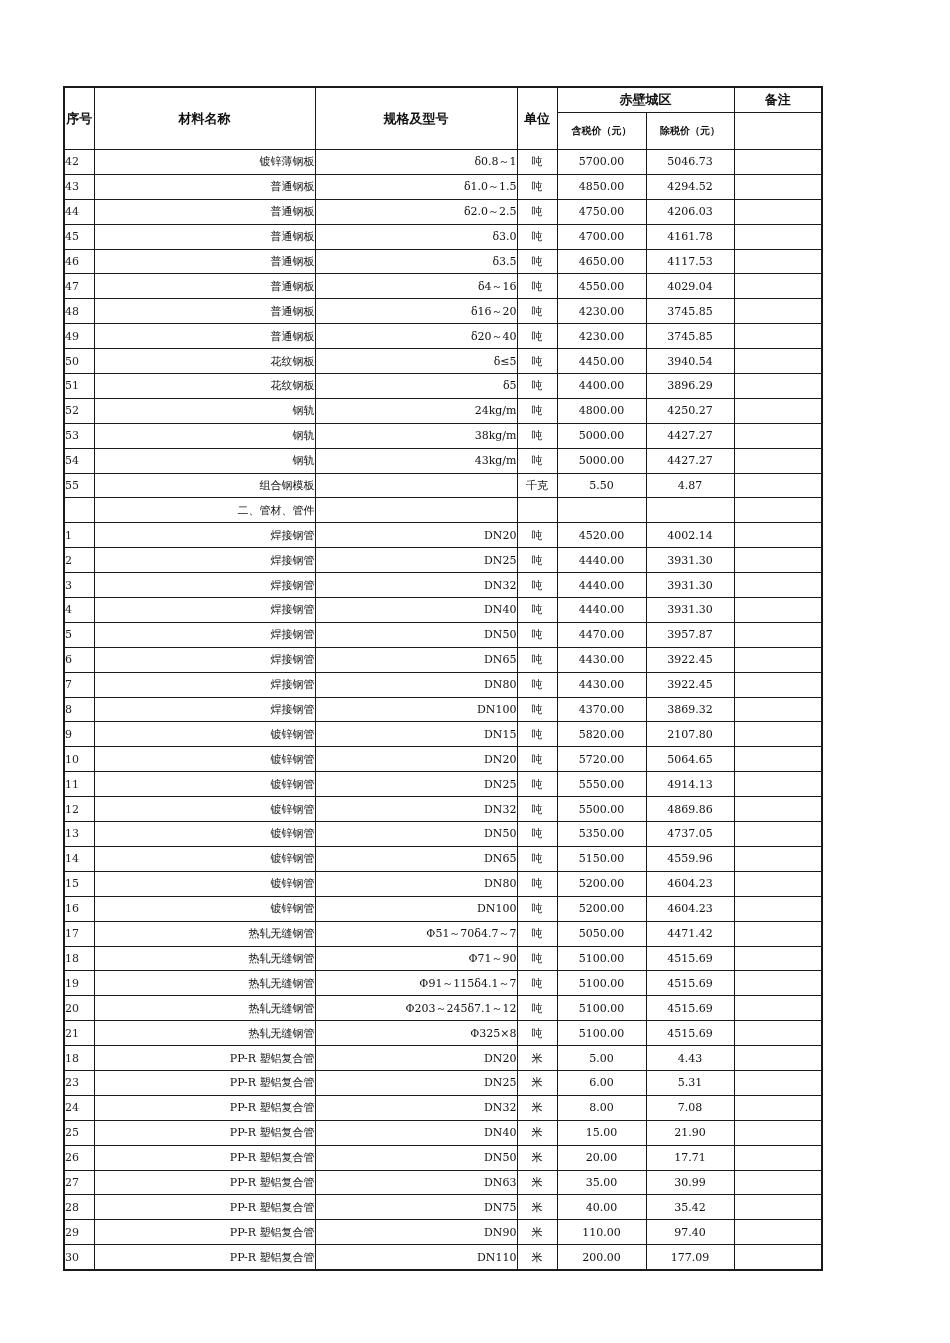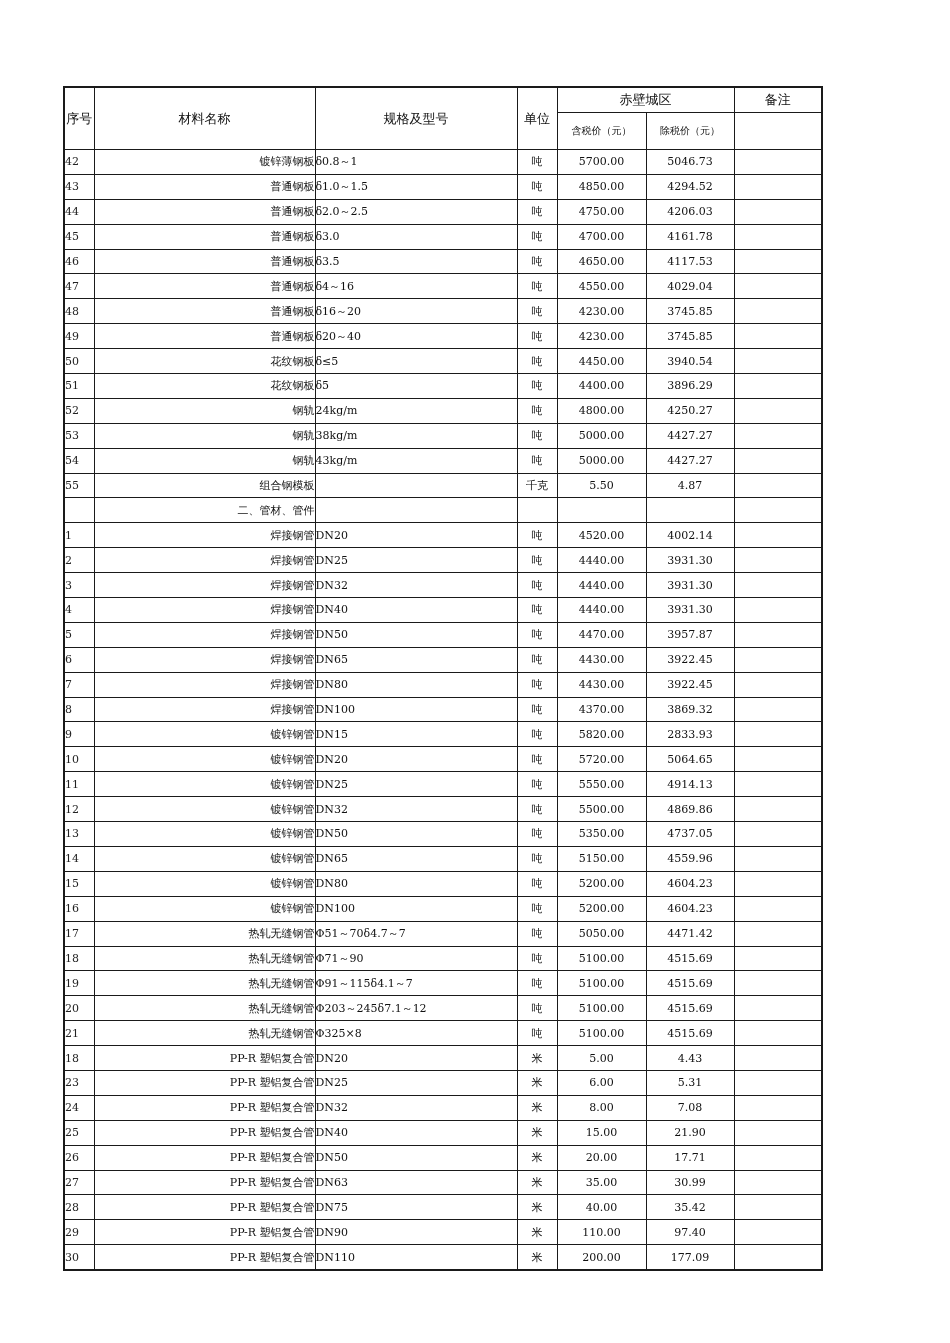--- a/index.html
+++ b/index.html
@@ -7,28 +7,28 @@
          font-family: "DejaVu Serif", "Liberation Serif", serif; color: #111; }
   table.sheet {
     position: absolute; left: 63px; top: 86px;
     border-collapse: collapse; table-layout: fixed;
     width: 758px;
   }
   table.sheet td, table.sheet th {
     border: 1px solid #1a1a1a; padding: 0; overflow: hidden; white-space: nowrap;
   }
   table.sheet { border: 2px solid #1a1a1a; }
-  th { font-family: "DejaVu Sans", "Liberation Sans", sans-serif; font-weight: normal; font-size: 13px; margin-left: 8px; }
+  th { font-family: "DejaVu Sans", "Liberation Sans", sans-serif; font-weight: bold; font-size: 13px; margin-left: 8px; }
   th.seq { line-height: 16px; }
   tr.h1 th { height: 24px; }
   tr.h2 th { height: 36px; }
   tr.row td { height: 23.9px; font-size: 11px; }
   td.c-seq { text-align: left; color: #222; }
   td.c-name { text-align: right; padding-left: 3px; }
-  td.c-spec { text-align: left; padding-left: 3px; }
+  td.c-spec { text-align: right; padding-left: 3px; }
   td.c-unit { text-align: center; }
   td.c-p1, td.c-p2 { text-align: center; }
   tr.section td.c-name { font-family: "DejaVu Sans", "Liberation Sans", sans-serif; font-weight: normal; font-size: 11px; }
   .subh { font-size: 10px; }
 </style>
 </head>
 <body>
 
 <table class="sheet">
   <colgroup>
@@ -262,21 +262,21 @@
     <td class="c-p1">4370.00</td>
     <td class="c-p2">3869.32</td>
     <td class="c-remark"></td>
   </tr>
       <tr class="row">
     <td class="c-seq">9</td>
     <td class="c-name">镀锌钢管</td>
     <td class="c-spec">DN15</td>
     <td class="c-unit">吨</td>
     <td class="c-p1">5820.00</td>
-    <td class="c-p2">2833.93</td>
+    <td class="c-p2">2107.80</td>
     <td class="c-remark"></td>
   </tr>
       <tr class="row">
     <td class="c-seq">10</td>
     <td class="c-name">镀锌钢管</td>
     <td class="c-spec">DN20</td>
     <td class="c-unit">吨</td>
     <td class="c-p1">5720.00</td>
     <td class="c-p2">5064.65</td>
     <td class="c-remark"></td>

